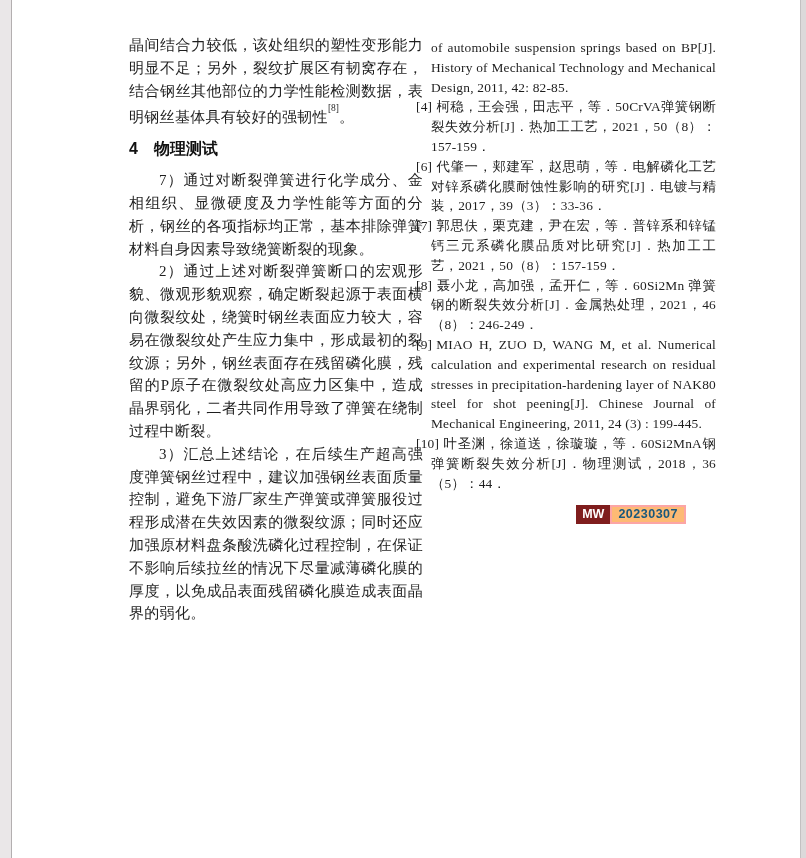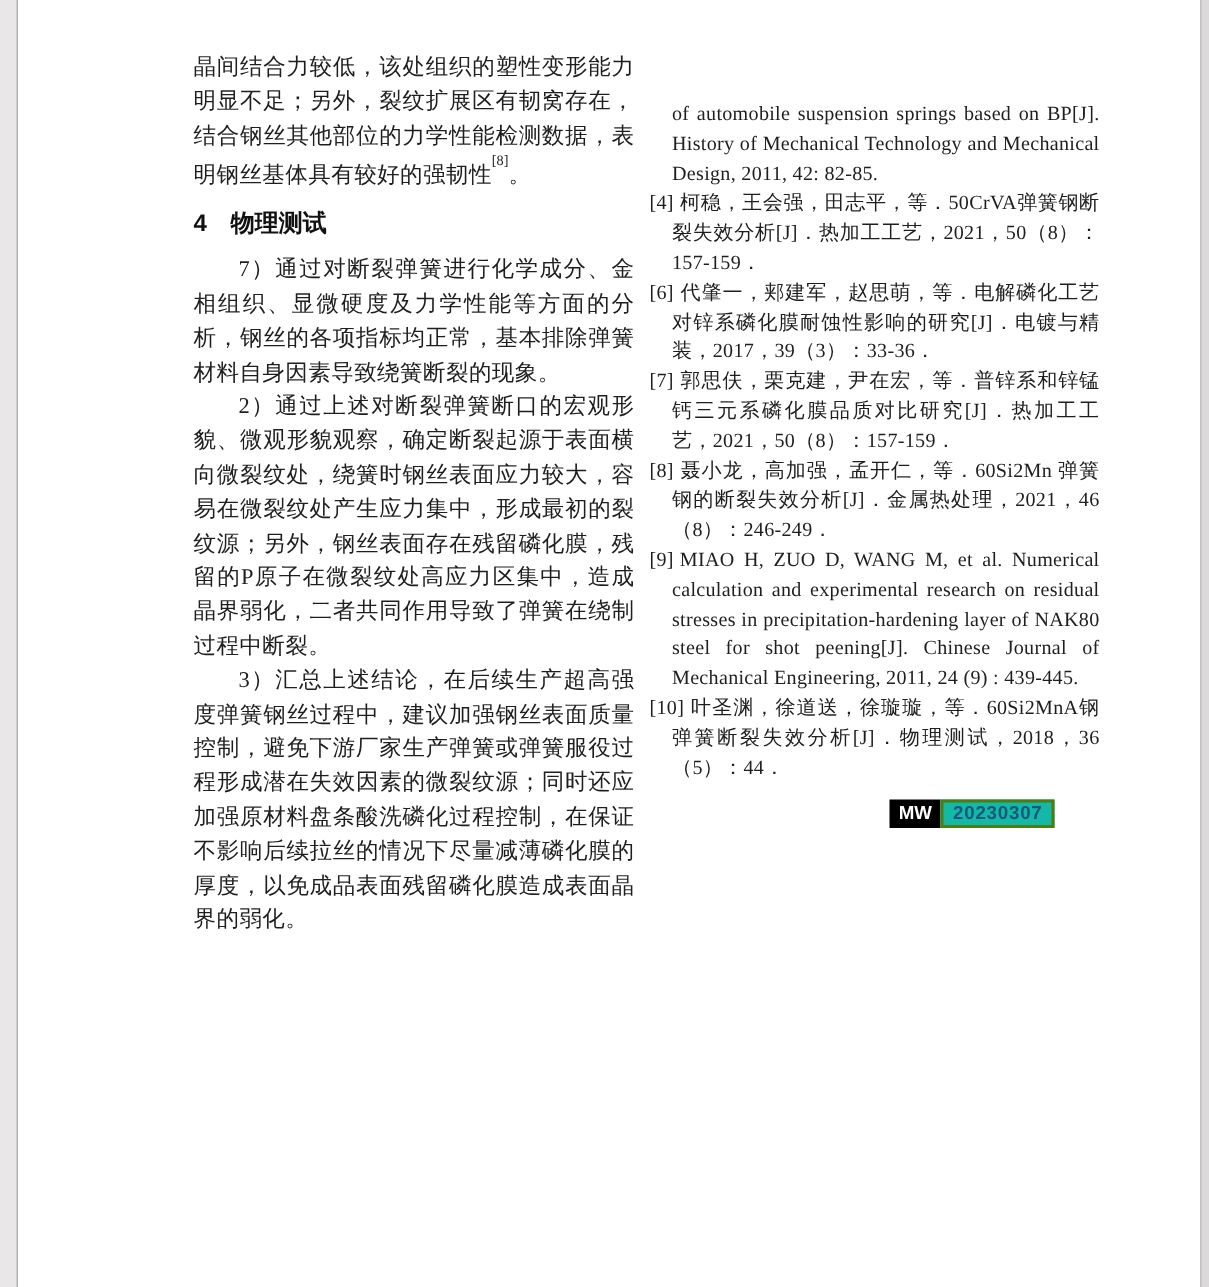--- a/index.html
+++ b/index.html
@@ -14,21 +14,21 @@
   .edge-left {
     position: absolute; left: 0; top: 0; width: 11px; height: 858px;
     background: #eae7e8; border-right: 1px solid #b3afb0;
   }
   .edge-right {
     position: absolute; right: 0; top: 0; width: 5px; height: 858px;
     background: #dcd9da; border-left: 1px solid #c3c0c1;
   }
   .col { position: absolute; }
   .col-left  { left: 129px; top: 34px; width: 294px; }
-  .col-right { left: 436px; top: 38px; width: 297px; margin-top: 28px; }
+  .col-right { left: 419px; top: 38px; width: 297px; }
 
   .body-p {
     margin: 0;
     font-size: 15px;
     line-height: 22.8px;
     text-align: justify;
     letter-spacing: 0.3px;
   }
   .indent { text-indent: 2em; }
   sup.cite {
@@ -63,28 +63,28 @@
   }
   .badge {
     display: inline-flex;
     align-items: stretch;
     font-family: "Liberation Sans", "DejaVu Sans", sans-serif;
     font-weight: bold;
     font-size: 12.5px;
     line-height: 15px;
   }
   .badge-mw {
-    background: #000000;
+    background: #7f1d1d;
     color: #ffffff;
     padding: 2px 6px 1px 6px;
   }
   .badge-code {
-    border: 2px solid #4d7c0f;
+    border: 2px solid #fca5a5;
     color: #19587c;
-    background: #14b8a6;
+    background: #fdba74;
     padding: 0px 6px;
     letter-spacing: 0.5px;
   }
 </style>
 </head>
 <body>
 
 <div class="edge-left"></div>
 <div class="edge-right"></div>
 
@@ -102,21 +102,21 @@
 </div>
 
 <div class="col col-right">
 
   <div class="refs-right">
     <div class="ref cont">of automobile suspension springs based on BP[J]. History of Mechanical Technology and Mechanical Design, 2011, 42: 82-85.</div>
     <div class="ref"><span class="ref-id">[4]</span><span>柯稳，王会强，田志平，等．50CrVA弹簧钢断裂失效分析[J]．热加工工艺，2021，50（8）：157-159．</span></div>
     <div class="ref"><span class="ref-id">[6]</span><span>代肇一，郏建军，赵思萌，等．电解磷化工艺对锌系磷化膜耐蚀性影响的研究[J]．电镀与精装，2017，39（3）：33-36．</span></div>
     <div class="ref"><span class="ref-id">[7]</span><span>郭思伕，栗克建，尹在宏，等．普锌系和锌锰钙三元系磷化膜品质对比研究[J]．热加工工艺，2021，50（8）：157-159．</span></div>
     <div class="ref"><span class="ref-id">[8]</span><span>聂小龙，高加强，孟开仁，等．60Si2Mn 弹簧钢的断裂失效分析[J]．金属热处理，2021，46（8）：246-249．</span></div>
-    <div class="ref"><span class="ref-id">[9]</span><span>MIAO H, ZUO D, WANG M, et al. Numerical calculation and experimental research on residual stresses in precipitation-hardening layer of NAK80 steel for shot peening[J]. Chinese Journal of Mechanical Engineering, 2011, 24 (9) : 439-445.</span></div>
+    <div class="ref"><span class="ref-id">[9]</span><span>MIAO H, ZUO D, WANG M, et al. Numerical calculation and experimental research on residual stresses in precipitation-hardening layer of NAK80 steel for shot peening[J]. Chinese Journal of Mechanical Engineering, 2011, 24 (3) : 199-445.</span></div>
     <div class="ref"><span class="ref-id">[10]</span><span>叶圣渊，徐道送，徐璇璇，等．60Si2MnA钢弹簧断裂失效分析[J]．物理测试，2018，36（5）：44．</span></div>
   </div>
 
   <div class="badge-row">
     <span class="badge">
       <span class="badge-mw">MW</span>
       <span class="badge-code">20230307</span>
     </span>
   </div>
 

